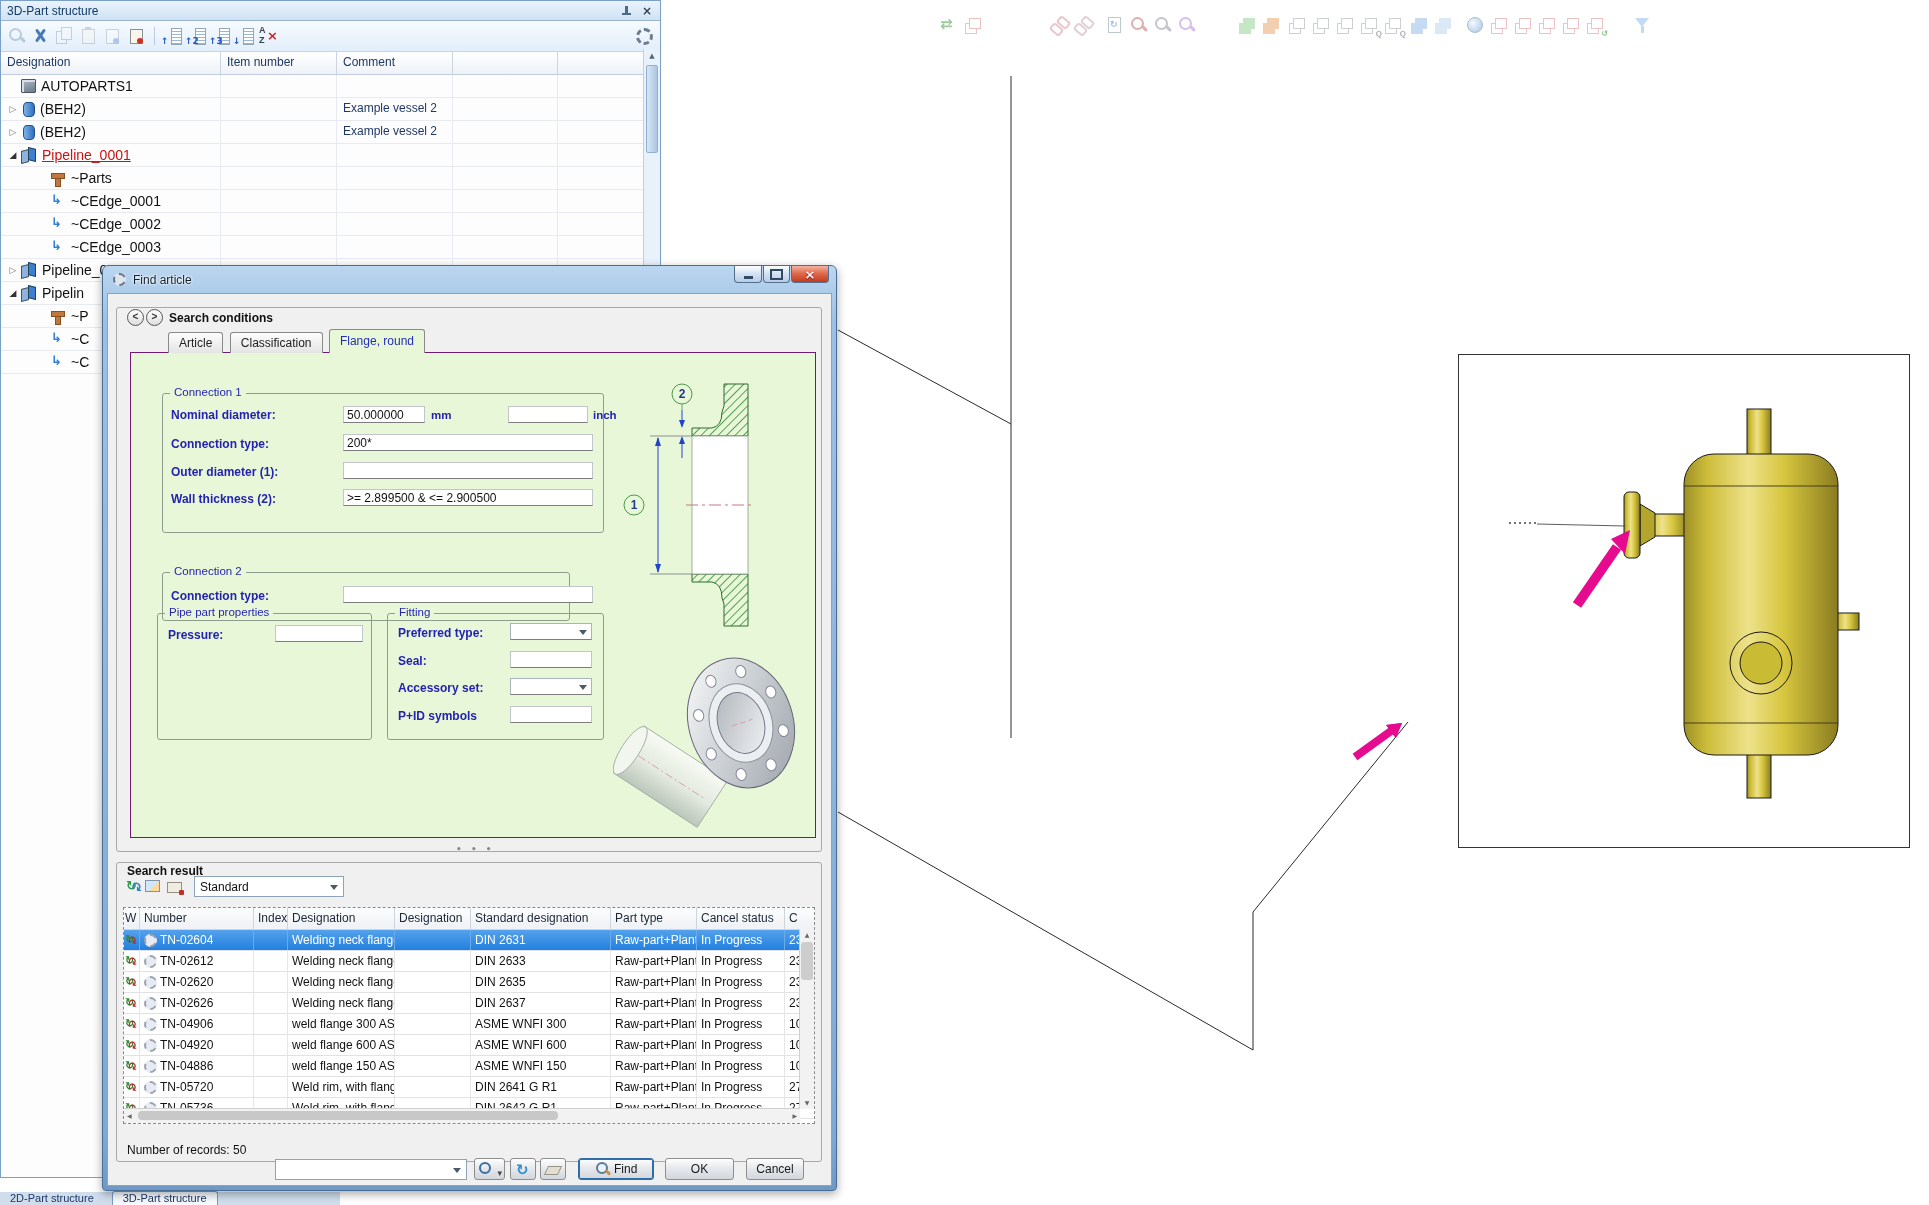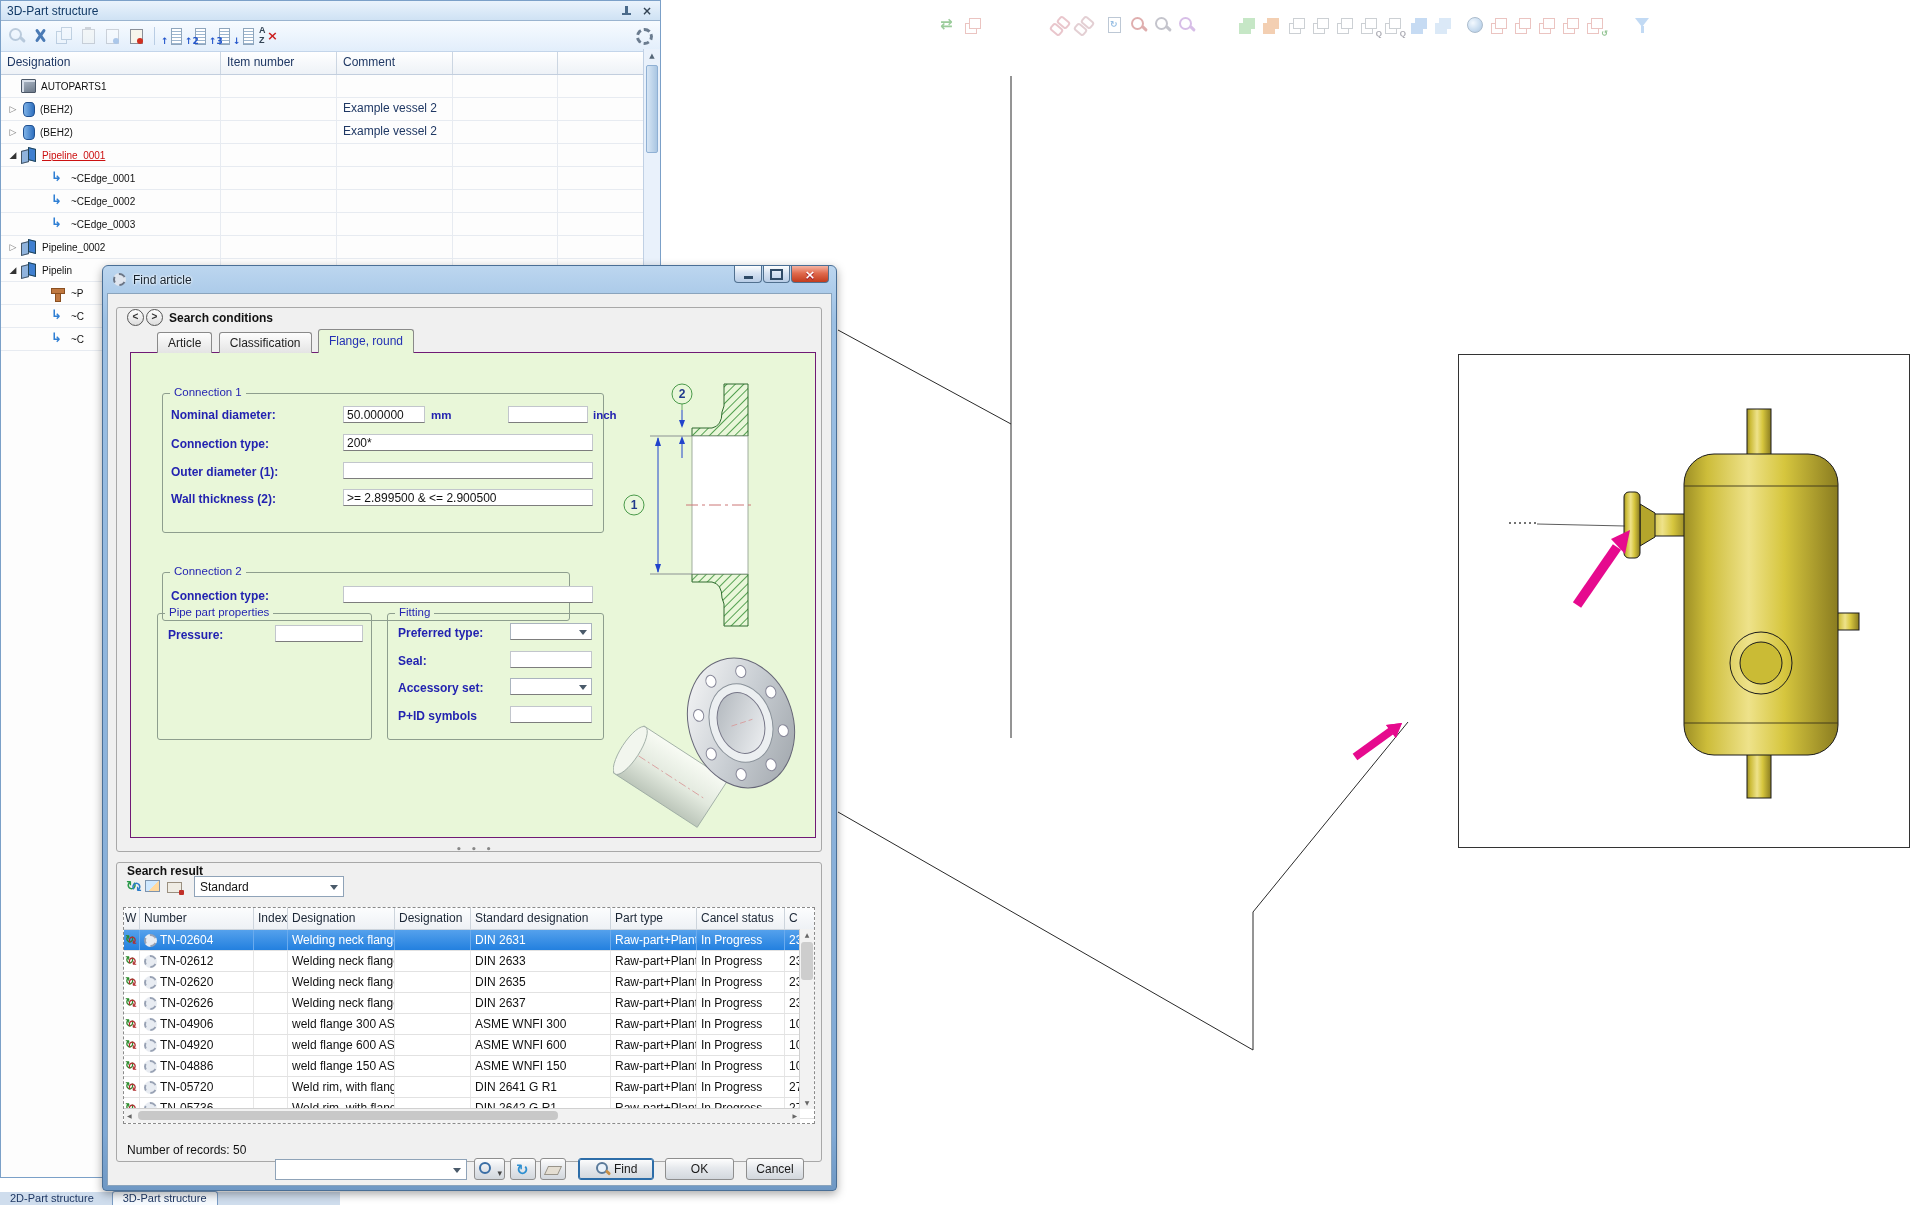--- a/index.html
+++ b/index.html
@@ -88,21 +88,21 @@
   .ind-1 .exp{margin-left:4px;}
   .ind-2 .exp{margin-left:33px;visibility:hidden;}
   .icn{position:relative;width:16px;height:15px;flex:0 0 auto;margin-right:5px;}
   .icn-assembly{background:linear-gradient(160deg,#aeb9c8,#6d7a8a);border:1px solid #4a5666;width:13px;height:12px;border-radius:1px;box-shadow:inset 2px 2px 0 #d7dee8;}
   .icn-vessel{width:10px;height:13px;background:linear-gradient(90deg,#7fb3e8,#2e6fbe);border:1px solid #1f4f8f;border-radius:4px/5px;margin-left:2px;}
   .icn-pipeline::before{content:"";position:absolute;left:0;top:2px;width:6px;height:11px;background:#8fb3dd;border:1px solid #456;transform:skewY(-14deg);}
   .icn-pipeline::after{content:"";position:absolute;right:1px;top:0;width:6px;height:11px;background:#3f7fd0;border:1px solid #245;transform:skewY(14deg);}
   .icn-parts::before{content:"";position:absolute;left:1px;top:2px;width:12px;height:4px;background:#c07840;border:1px solid #8a4f20;}
   .icn-parts::after{content:"";position:absolute;left:5px;top:7px;width:4px;height:7px;background:#c07840;border:1px solid #8a4f20;}
   .icn-cedge::before{content:"↳";position:absolute;left:1px;top:-2px;font:700 13px/15px "DejaVu Sans",sans-serif;color:#2f7fd4;}
-  .tlbl{font-size:10px;color:#111;}
+  .tlbl{font-size:14px;color:#111;}
   .tlbl.hl{color:#cc1111;text-decoration:underline;}
   .lp-vscroll{position:absolute;right:0;top:48px;bottom:0;width:16px;background:#e9f1fb;border-left:1px solid #c0d0e4;}
   .lp-vscroll .arr{display:block;text-align:center;font:7px/14px "DejaVu Sans",sans-serif;color:#567;}
   .lp-vscroll .thumb{position:absolute;left:2px;right:2px;top:16px;height:86px;background:linear-gradient(90deg,#d7e6f5,#aac6e2);border:1px solid #8fb0d4;border-radius:2px;}
 
   
   #bottom-tabs{position:absolute;left:0;top:1192px;width:340px;height:13px;background:#cfdded;z-index:6;display:flex;align-items:flex-end;}
   .btab{font-size:11px;color:#1f3864;padding:0 10px;line-height:13px;}
   .btab.active{background:#f6fafe;border:1px solid #7a9cc4;border-bottom:none;border-radius:3px 3px 0 0;margin-left:8px;}
 
@@ -122,21 +122,21 @@
   .cb .g-x{font:700 13px/13px "DejaVu Sans",sans-serif;color:#fff;text-shadow:0 1px 1px #802;}
   .dlg-client{position:absolute;left:4px;top:27px;right:4px;bottom:4px;background:#f0f0f0;border:1px solid #8aa4bd;box-sizing:border-box;}
 
   .grp{position:absolute;border:1px solid #a8a8a8;border-radius:3px;box-sizing:border-box;}
   .grp-cap{position:absolute;top:-9px;left:6px;background:#f0f0f0;padding:0 4px;font-size:12px;font-weight:700;color:#111;display:flex;align-items:center;margin-top:10px;}
   .navbtn{width:15px;height:15px;border:1px solid #555;border-radius:50%;background:linear-gradient(#fff,#ddd);text-align:center;font:700 10px/14px "Liberation Sans",sans-serif;color:#333;margin-right:2px;}
   .navbtn.prev::before{content:"<";}
   .navbtn.next::before{content:">";}
   .grp-cap .ct{margin-left:4px;}
 
-  .tabs{position:absolute;left:10px;top:21px;height:24px;z-index:3;padding-left:30px;}
+  .tabs{position:absolute;left:21px;top:21px;height:24px;z-index:3;padding-left:30px;}
   .tab{display:inline-block;box-sizing:border-box;height:21px;line-height:20px;padding:0 10px;border:1px solid #8a8a8a;border-bottom:none;border-radius:3px 3px 0 0;background:linear-gradient(#fdfdfd,#e4e4e4);margin-right:2px;font-size:12px;color:#222;vertical-align:bottom;}
   .tab.active{background:#e9f7d9;color:#2330b4;height:24px;line-height:23px;}
   .greenpanel{position:absolute;left:13px;top:44px;width:686px;height:486px;background:#e9f7d9;border:1px solid #701a75;box-sizing:border-box;}
   .ggrp{position:absolute;border:1px solid #8e9e8e;border-radius:3px;box-sizing:border-box;}
   .ggrp .gcap{position:absolute;top:-8px;left:7px;background:#e9f7d9;padding:0 4px;font-size:11.5px;color:#2525b2;}
   .flbl{position:absolute;color:#2323b0;font-weight:700;font-size:12px;white-space:nowrap;}
   .funit{position:absolute;color:#2323b0;font-weight:700;font-size:11.5px;}
   .fld{position:absolute;box-sizing:border-box;background:#fff;border:1px solid #c2c6cc;border-bottom:1px solid #7d7d7d;height:17px;font:12px "Liberation Sans",sans-serif;color:#111;padding:0 3px;outline:none;}
   .dd{position:absolute;box-sizing:border-box;background:#fff;border:1px solid #aab4be;border-bottom:1px solid #7d7d7d;height:17px;}
   .dd::after{content:"";position:absolute;right:4px;top:6px;border-left:4px solid transparent;border-right:4px solid transparent;border-top:5px solid #4a5a6a;}
@@ -371,20 +371,31 @@
               <span class="tlbl hl">Pipeline_0001</span>
             </div>
             <div class="cell ci"></div>
             <div class="cell cc"></div>
             <div class="cell c4"></div>
             <div class="cell w-rest"></div>
           </div>
           <div class="tree-row ind-2">
             <div class="cell cd">
               <span class="exp none"></span>
+              <span class="icn icn-parts"></span>
+              <span class="tlbl">~Parts</span>
+            </div>
+            <div class="cell ci"></div>
+            <div class="cell cc"></div>
+            <div class="cell c4"></div>
+            <div class="cell w-rest"></div>
+          </div>
+          <div class="tree-row ind-2">
+            <div class="cell cd">
+              <span class="exp none"></span>
               <span class="icn icn-cedge"></span>
               <span class="tlbl">~CEdge_0001</span>
             </div>
             <div class="cell ci"></div>
             <div class="cell cc"></div>
             <div class="cell c4"></div>
             <div class="cell w-rest"></div>
           </div>
           <div class="tree-row ind-2">
             <div class="cell cd">

